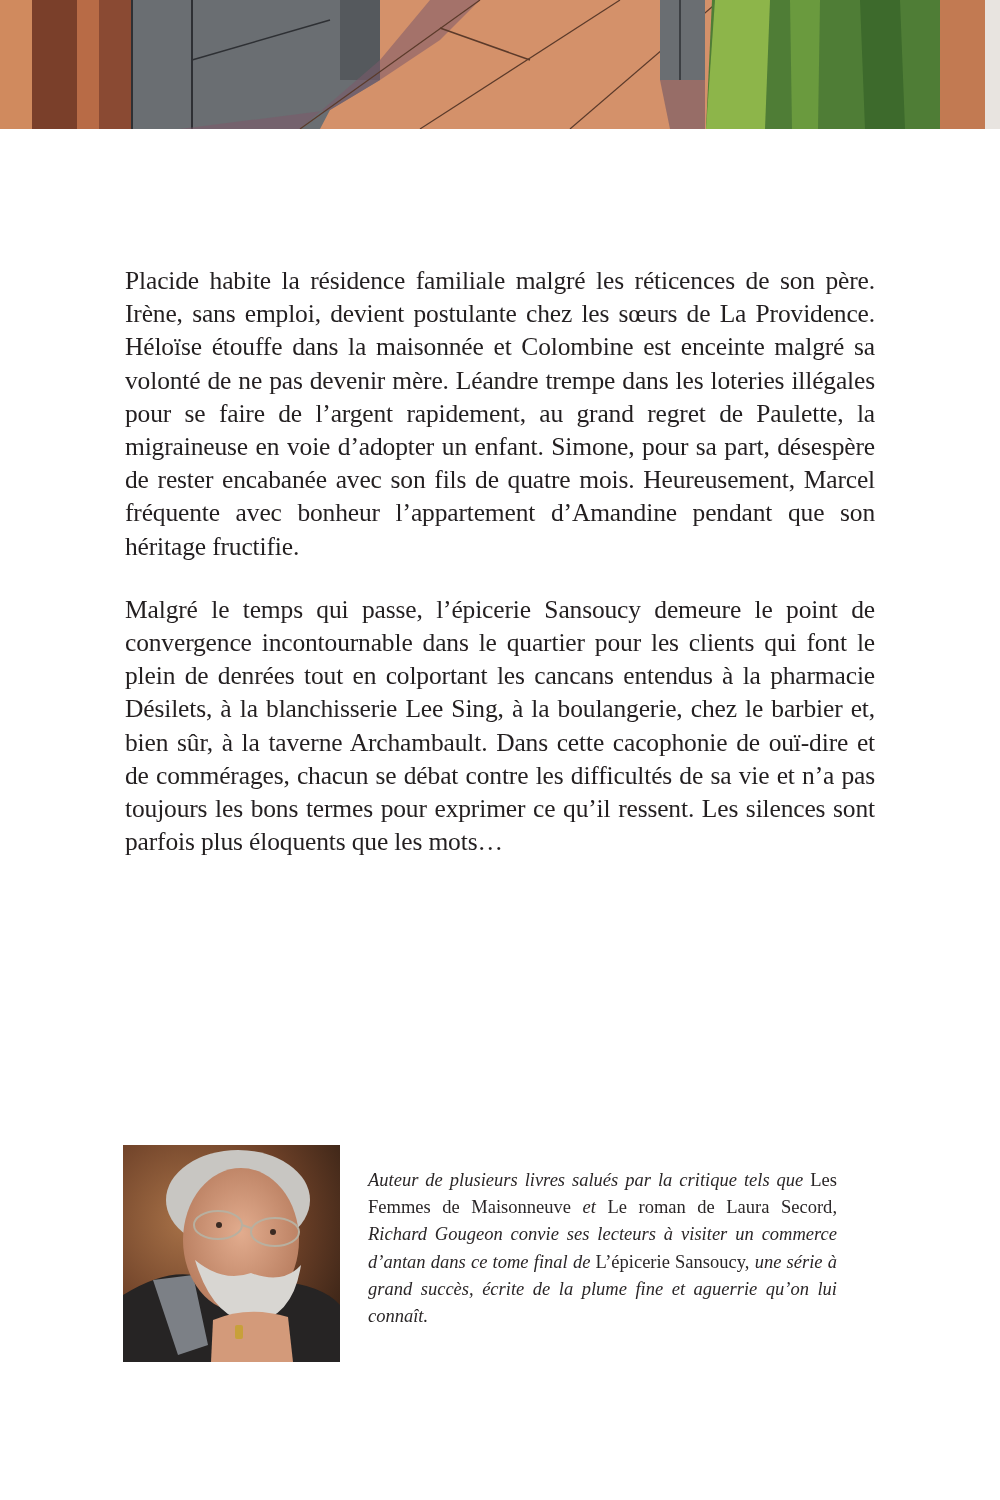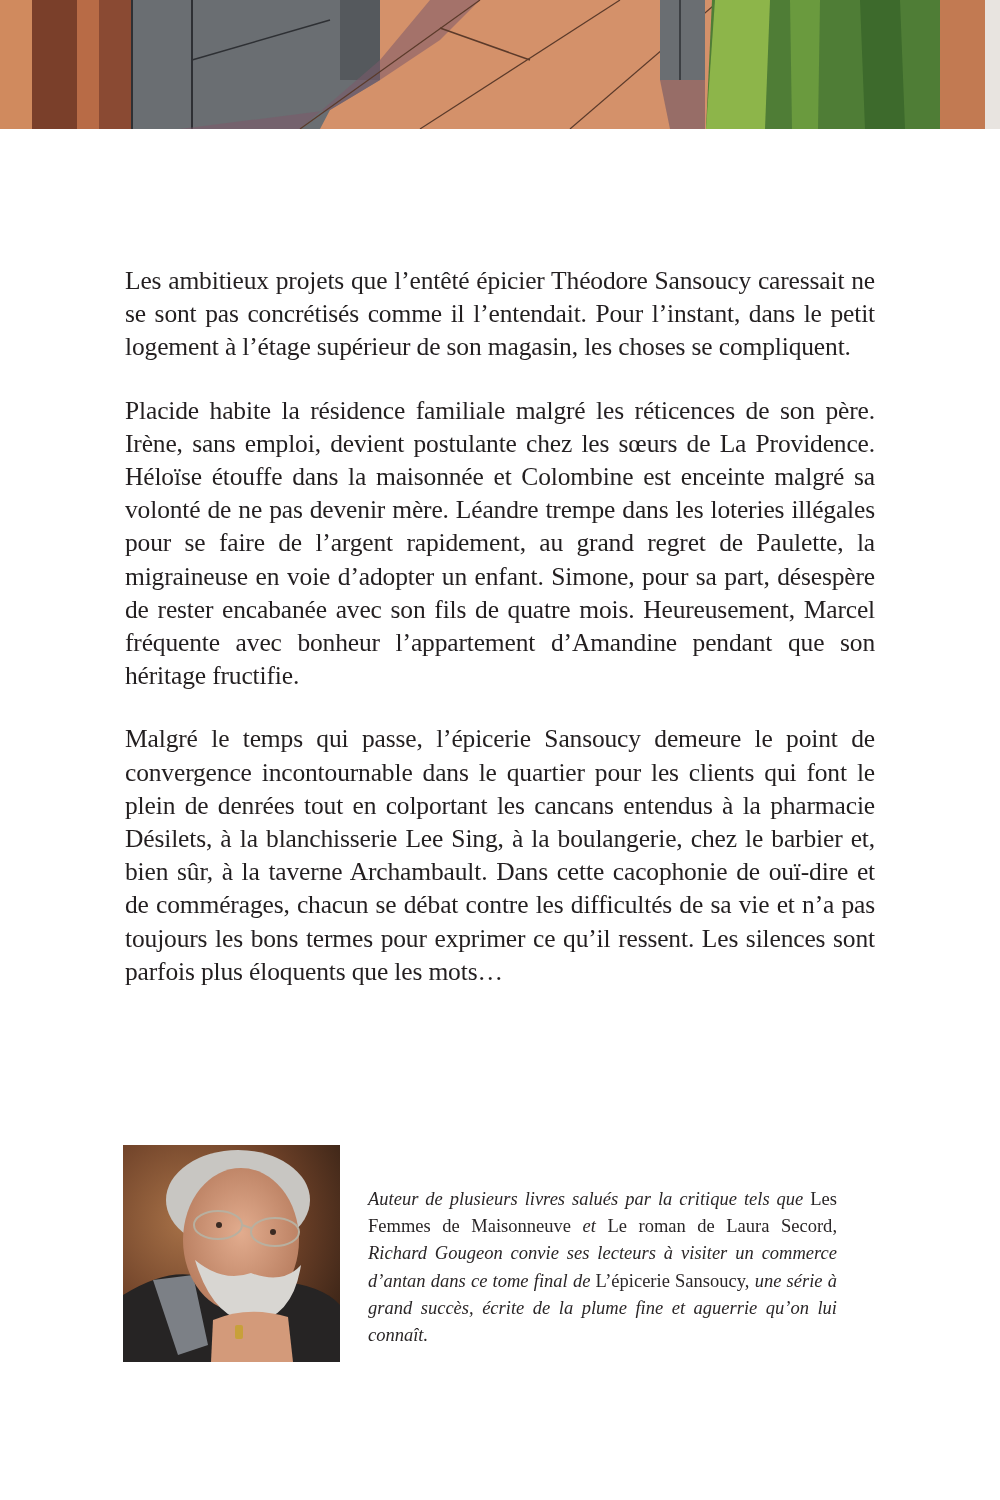--- a/index.html
+++ b/index.html
@@ -59,21 +59,20 @@
     }
     .author-bio {
       position: absolute;
       left: 245px;
       top: 22px;
       width: 469px;
       font-size: 18.5px;
       line-height: 27.2px;
       text-align: justify;
       color: #2a2627;
-      margin-top: 19px;
     }
     .author-bio .it { font-style: italic; }
     .author-bio .rm { font-style: normal; }
   </style>
 </head>
 <body>
 
 <div class="banner">
   <svg width="1000" height="129" viewBox="0 0 1000 129">
 
@@ -105,21 +104,20 @@
     <polygon points="715,0 770,0 765,129 706,129" fill="#8db54a"></polygon>
     <polygon points="790,0 820,0 818,129 792,129" fill="#6a9a3e"></polygon>
     <polygon points="860,0 900,0 905,129 865,129" fill="#3d6a2c"></polygon>
 
     <rect x="940" y="0" width="45" height="129" fill="#c27a52"></rect>
     <rect x="985" y="0" width="15" height="129" fill="#e8e4e0"></rect>
   </svg>
 </div>
 
 <div class="blurb">
-  <p>Les ambitieux projets que l’entêté épicier Théodore Sansoucy caressait ne se sont pas concrétisés comme il l’entendait. Pour l’instant, dans le petit logement à l’étage supérieur de son magasin, les choses se compliquent.</p>
   <p>Placide habite la résidence familiale malgré les réticences de son père. Irène, sans emploi, devient postulante chez les sœurs de La Providence. Héloïse étouffe dans la maisonnée et Colombine est enceinte malgré sa volonté de ne pas devenir mère. Léandre trempe dans les loteries illégales pour se faire de l’argent rapidement, au grand regret de Paulette, la migraineuse en voie d’adopter un enfant. Simone, pour sa part, désespère de rester encabanée avec son fils de quatre mois. Heureusement, Marcel fréquente avec bonheur l’apparte­ment d’Amandine pendant que son héritage fructifie.</p>
   <p>Malgré le temps qui passe, l’épicerie Sansoucy demeure le point de convergence incontournable dans le quartier pour les clients qui font le plein de denrées tout en colportant les cancans entendus à la pharmacie Désilets, à la blanchisserie Lee Sing, à la boulangerie, chez le barbier et, bien sûr, à la taverne Archambault. Dans cette cacophonie de ouï-dire et de commérages, chacun se débat contre les difficultés de sa vie et n’a pas toujours les bons termes pour exprimer ce qu’il ressent. Les silences sont parfois plus éloquents que les mots…</p>
 </div>
 
 <div class="author">
   <div class="author-photo" title="Portrait of author Richard Gougeon">
     <svg width="217" height="217" viewBox="0 0 217 217">
       <defs>
         <radialGradient id="bg" cx="30%" cy="35%" r="80%">
           <stop offset="0%" stop-color="#a87248"></stop>

